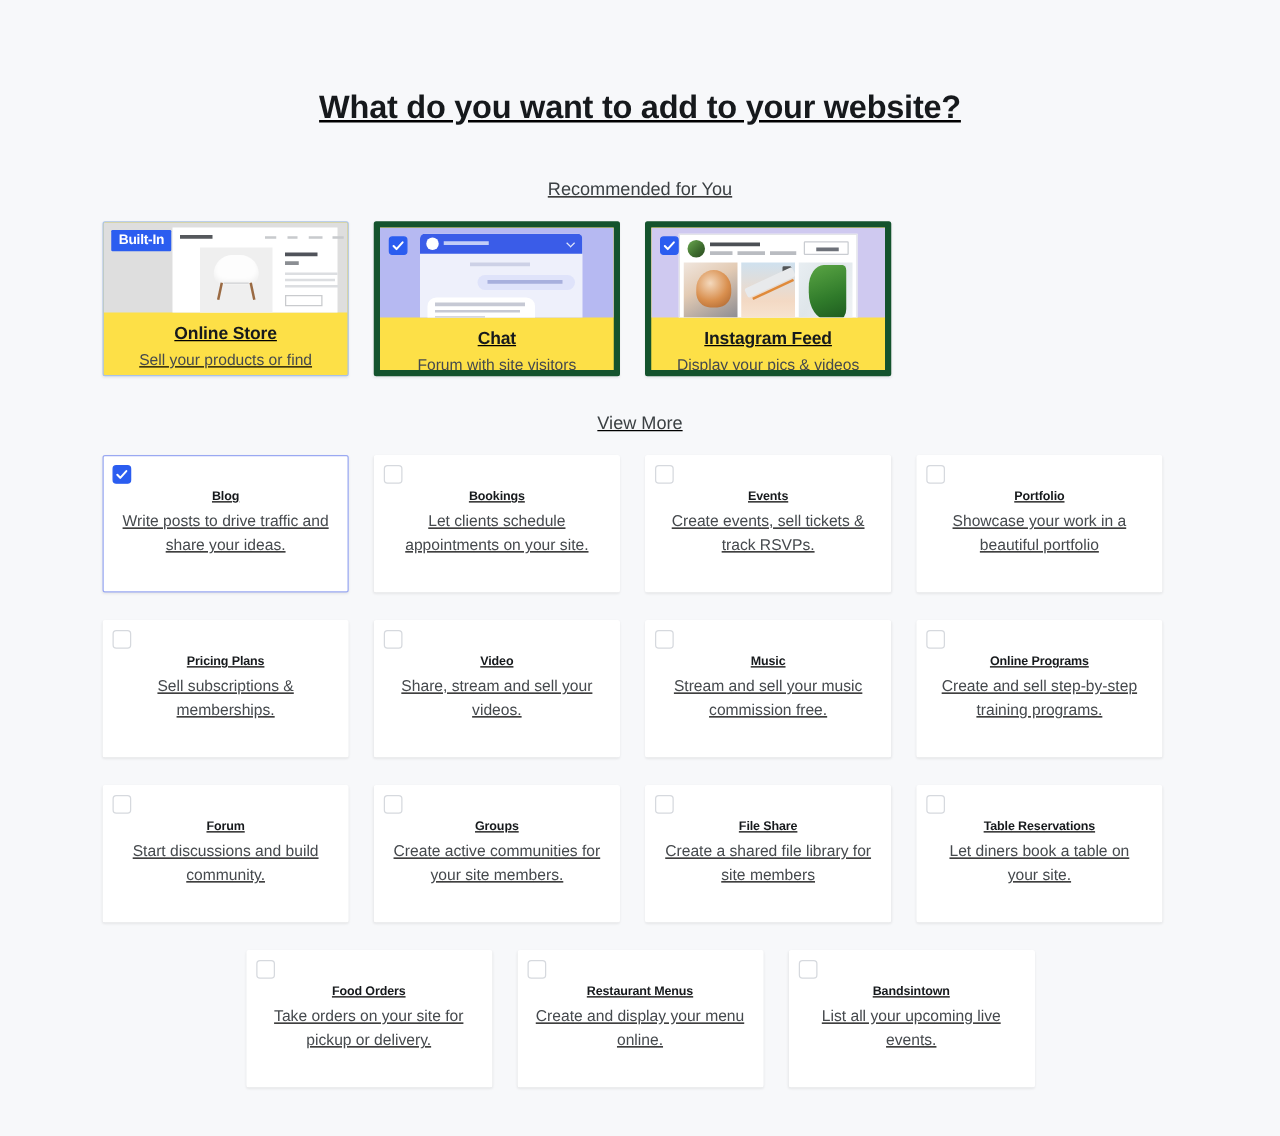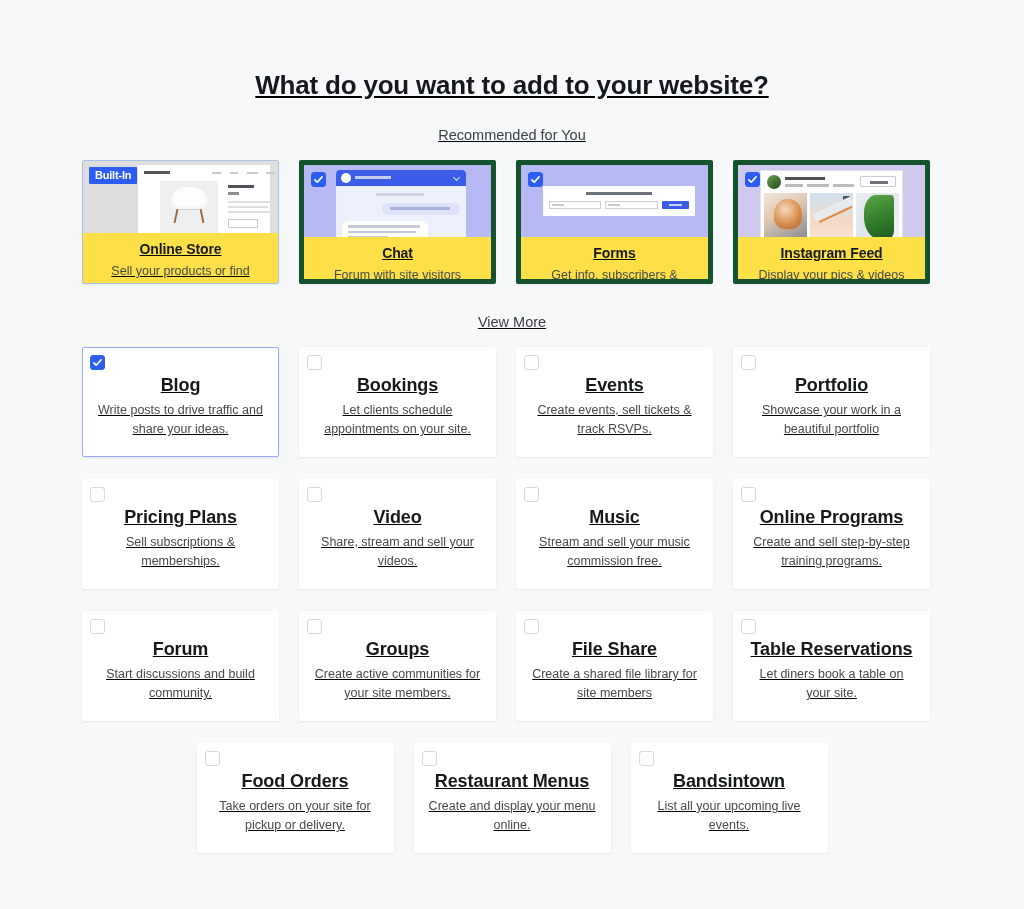--- a/index.html
+++ b/index.html
@@ -16,21 +16,21 @@
     font-size: 26px;
     font-weight: bold;
     color: #16191c;
     letter-spacing: -0.2px;
     padding-top: 70px;
   }
   .section-label {
     text-align: center;
     font-size: 14.5px;
     color: #3b4043;
-    margin-top: 26px;
+    margin-top: 43px;
   }
   .section-label.more { margin-top: 30px; }
 
   
   .rec-row {
     display: flex;
     gap: 20px;
     padding: 0 82px;
     margin-top: 17px;
   }
@@ -205,21 +205,21 @@
     width: 197px;
     height: 110px;
     background: #fff;
     border-radius: 2px;
     border: 1px solid transparent;
     box-shadow: 0 1px 2px rgba(22,25,28,.08);
     text-align: center;
   }
   .tile.selected { border: 1px solid #9aa9f2; }
   .tile-name {
-    font-size: 18px; font-weight: bold; color: #16191c;
+    font-size: 10px; font-weight: bold; color: #16191c;
     padding-top: 27px; letter-spacing: -0.1px;
   }
   .tile-desc {
     font-size: 12.5px; color: #45494d; line-height: 19px;
     margin-top: 5px; padding: 0 14px;
   }
 </style>
 </head>
 <body>
 
@@ -283,45 +283,20 @@
               <i style="width:40px;"></i>
           </div>
         </div>
       </div>
       <div class="rec-body">
         <div class="rec-name">Chat</div>
         <div class="rec-desc">Forum with site visitors from desktop or mobile.</div>
       </div>
     </div>
 
-    <div class="rec-card selected">
-      <span class="cbox on">
-        <svg viewBox="0 0 16 16">
-            <path d="M3.5 8.4l2.9 3 6-6.6" stroke="#fff" stroke-width="2" fill="none" stroke-linecap="round" stroke-linejoin="round"></path>
-          </svg>
-      </span>
-      <div class="thumb lav">
-        <div class="form-card">
-          <span class="form-title"></span>
-          <span class="form-in" style="left:6px;width:52px;">
-              <i></i>
-            </span>
-          <span class="form-in" style="left:62px;width:53px;">
-              <i></i>
-            </span>
-          <span class="form-btn">
-              <i></i>
-            </span>
-        </div>
-      </div>
-      <div class="rec-body">
-        <div class="rec-name">Forms</div>
-        <div class="rec-desc">Get info, subscribers &amp; payments with Forms.</div>
-      </div>
-    </div>
 
     <div class="rec-card selected">
       <span class="cbox on">
         <svg viewBox="0 0 16 16">
             <path d="M3.5 8.4l2.9 3 6-6.6" stroke="#fff" stroke-width="2" fill="none" stroke-linecap="round" stroke-linejoin="round"></path>
           </svg>
       </span>
       <div class="thumb lav2">
         <div class="ig-win">
           <div class="ig-hdr">

